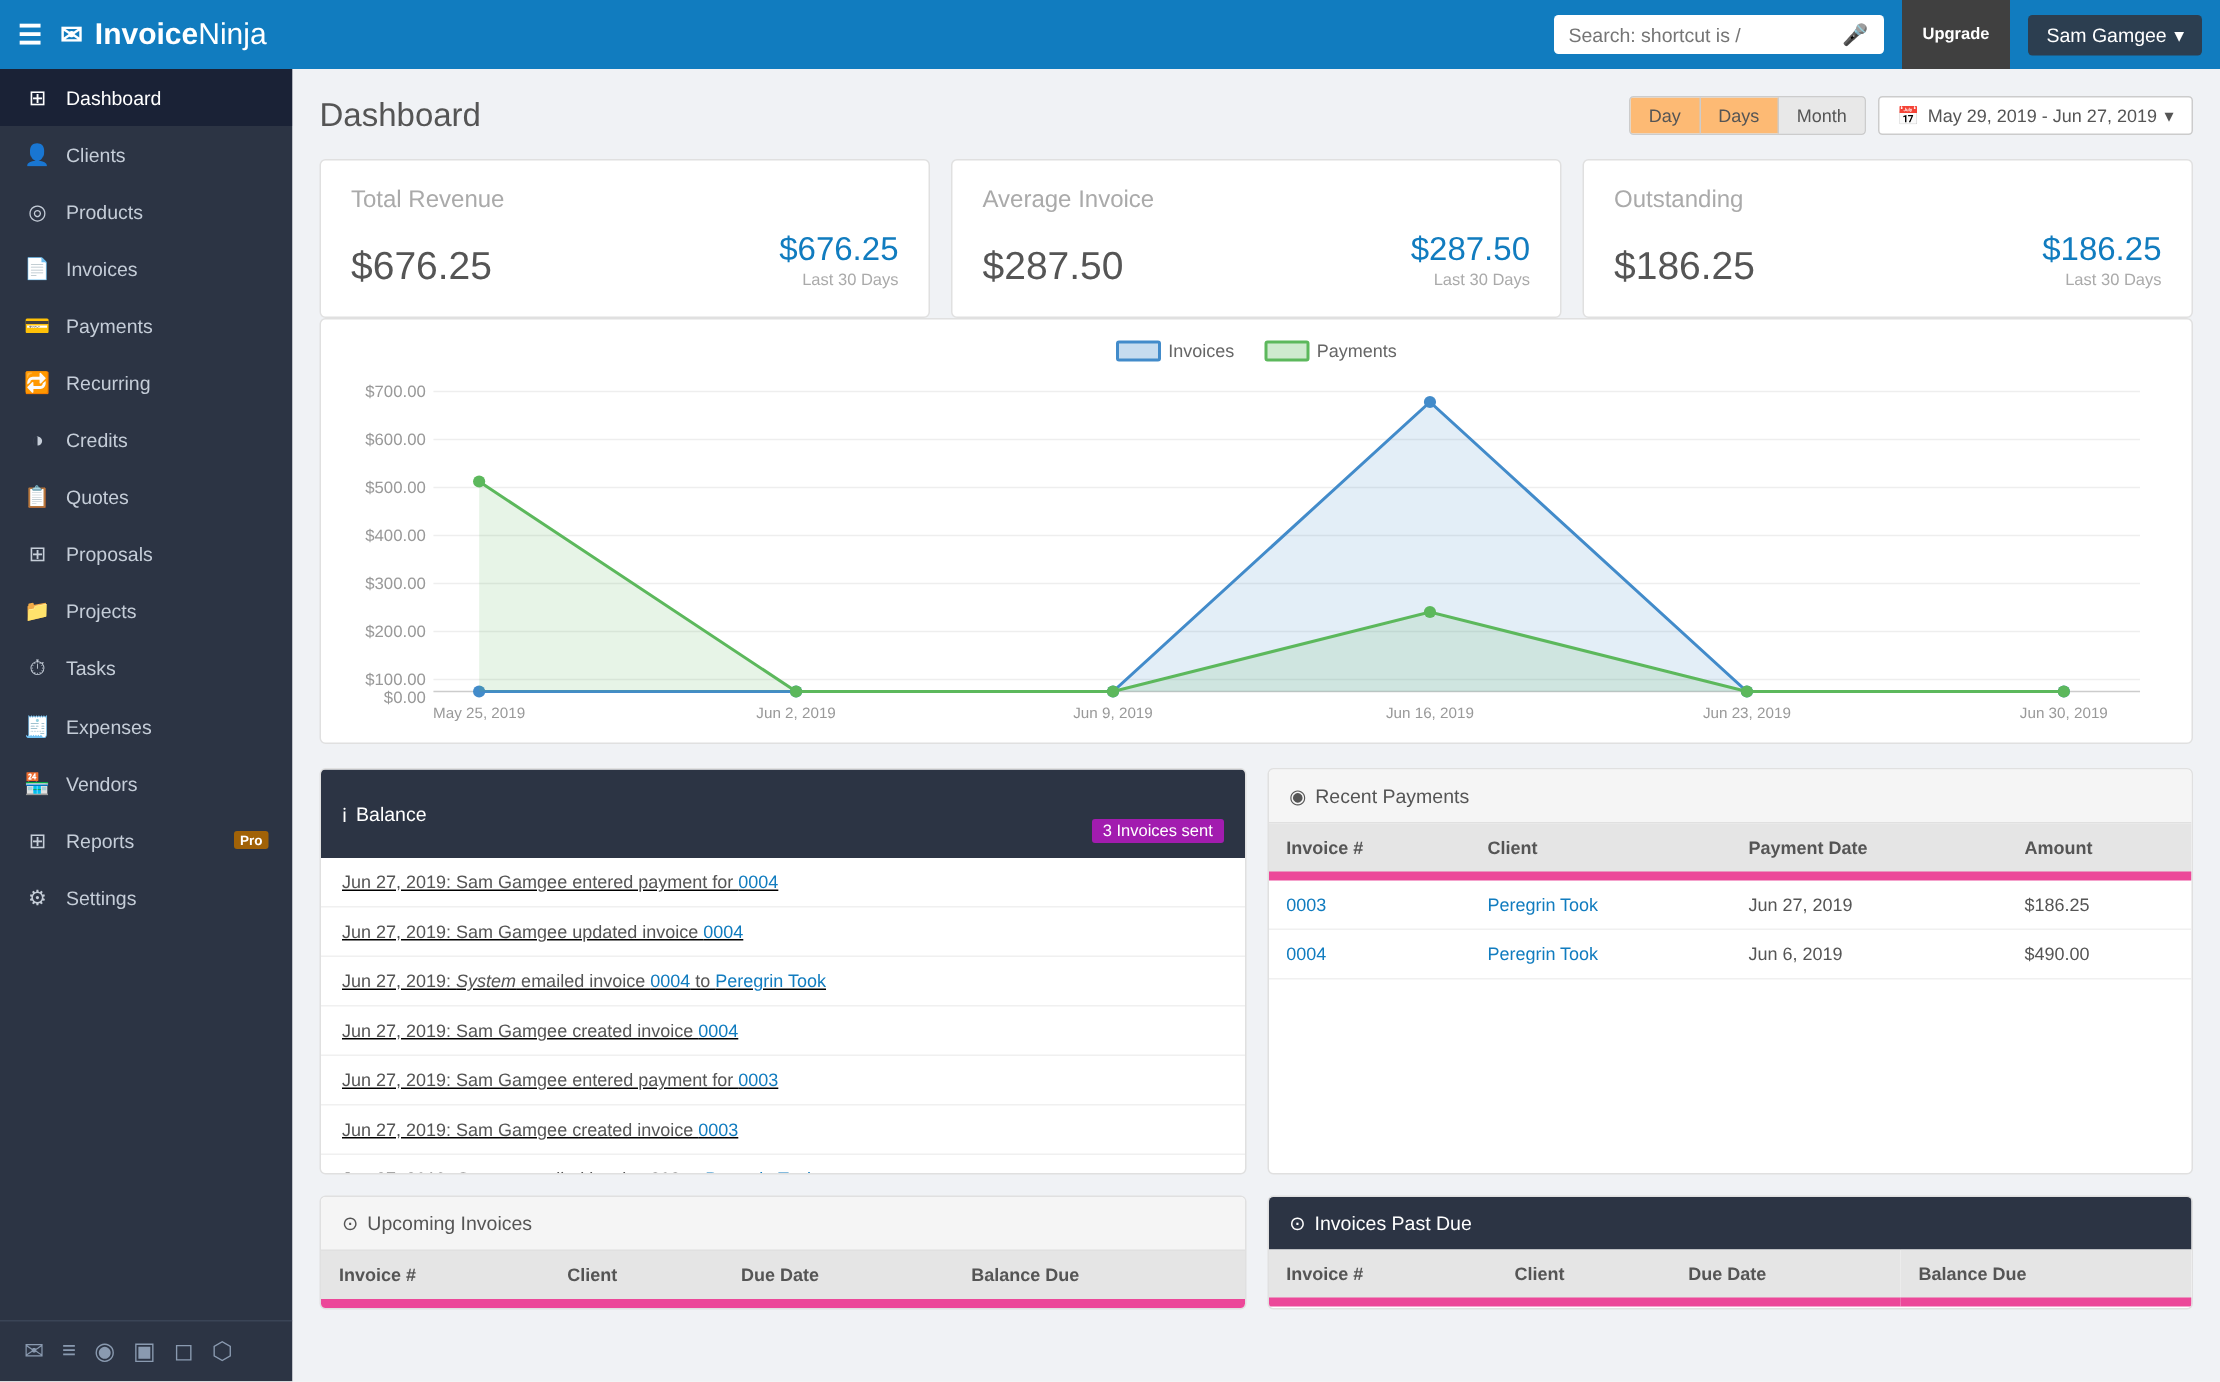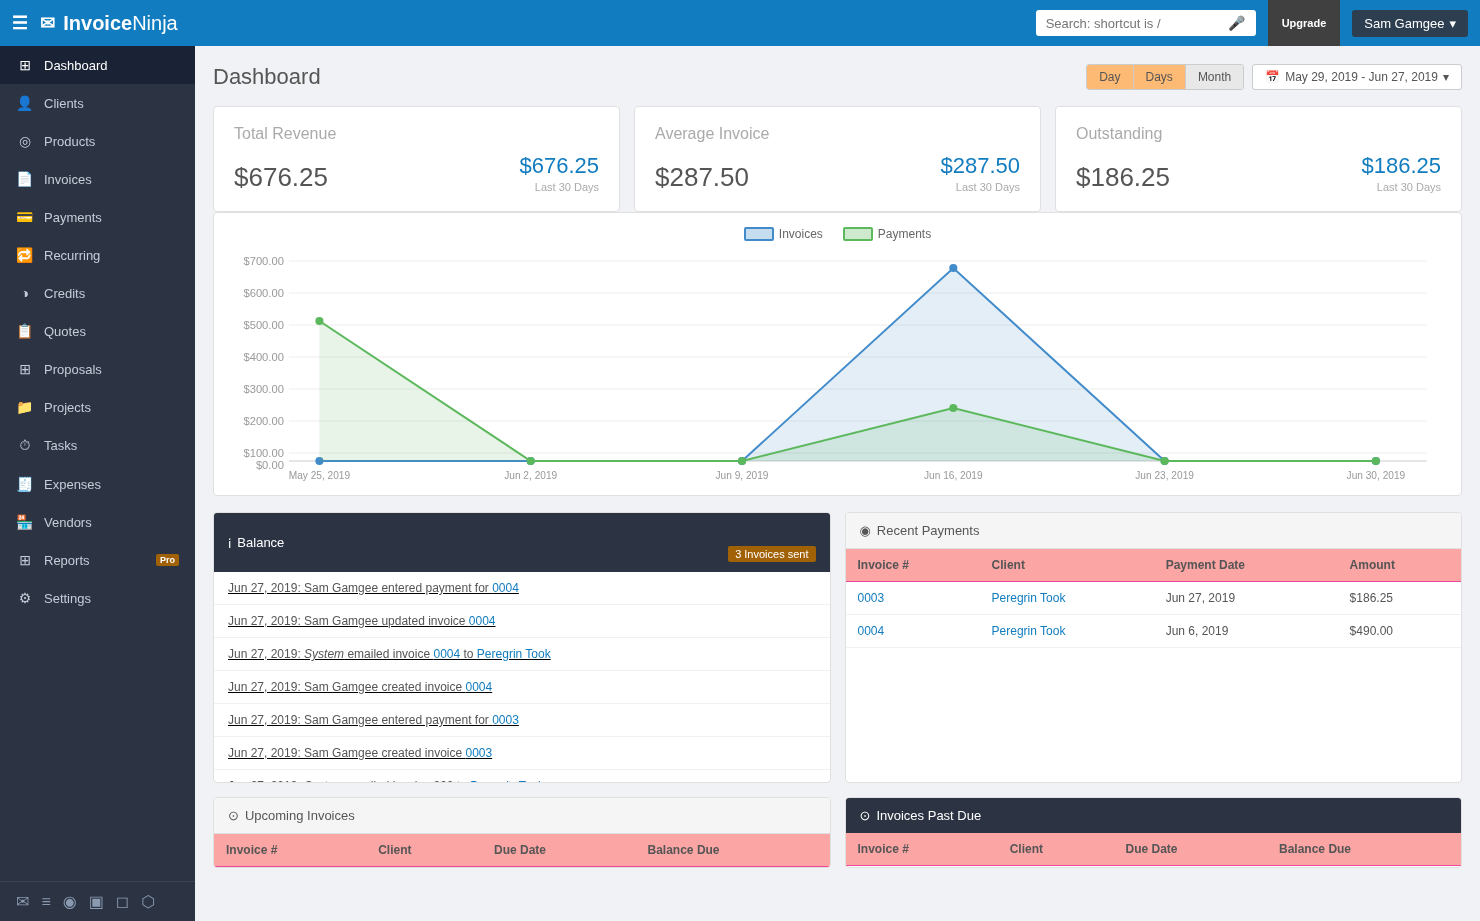--- a/index.html
+++ b/index.html
@@ -62,30 +62,30 @@
     .legend-box.payments { background: rgba(92, 184, 92, 0.3); border: 2px solid #5cb85c; }
     .chart-area { position: relative; height: 230px; }
 
     
     .bottom-grid { display: grid; grid-template-columns: 1fr 1fr; gap: 14px; }
 
     
     .panel { background: white; border: 1px solid #e0e0e0; border-radius: 4px; overflow: hidden; }
     .panel-header { background: #2c3444; color: white; padding: 10px 14px; display: flex; align-items: center; justify-content: space-between; font-size: 13px; }
     .panel-header-left { display: flex; align-items: center; gap: 6px; }
-    .panel-header .badge { background: #a16207; color: white; font-size: 11px; padding: 2px 7px; border-radius: 2px; margin-top: 23px; }
+    .panel-header .badge { background: #a21caf; color: white; font-size: 11px; padding: 2px 7px; border-radius: 2px; margin-top: 23px; }
     .activity-list { overflow-y: scroll; max-height: 210px; text-decoration: underline; }
     .activity-item { padding: 9px 14px; border-bottom: 1px solid #f0f0f0; font-size: 12px; color: #555; }
     .activity-item a { color: #117cbf; text-decoration: none; }
     .activity-item em { font-style: italic; }
 
     
     .panel-body { padding: 0; }
     .data-table { width: 100%; border-collapse: collapse; font-size: 12px; }
-    .data-table th { padding: 9px 12px; text-align: left; font-weight: 600; color: #555; border-bottom: 1px solid #ec4899; background: #fca5a5; font-size: 12px; }
+    .data-table th { padding: 9px 12px; text-align: left; font-weight: 600; color: #555; border-bottom: 6px solid #ec4899; background: #e5e5e5; font-size: 12px; }
     .data-table td { padding: 9px 12px; border-bottom: 1px solid #f0f0f0; color: #555; }
     .data-table td a { color: #117cbf; text-decoration: none; }
     .data-table td.client { color: #117cbf; }
     .panel-header.light { background: #f5f5f5; color: #555; border-bottom: 1px solid #e0e0e0; }
     .panel-header.light .panel-header-left { color: #555; }
 
     
     svg.chart { width: 100%; height: 230px; }
   </style>
 </head>

